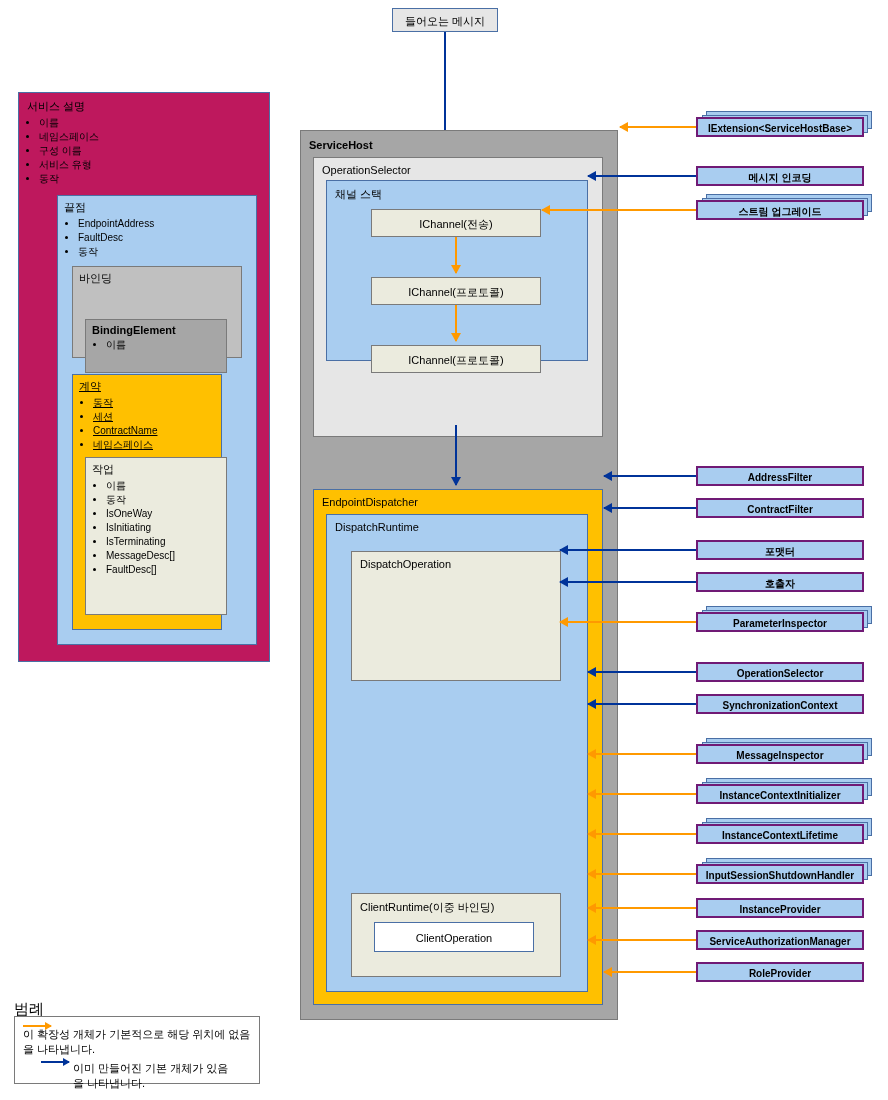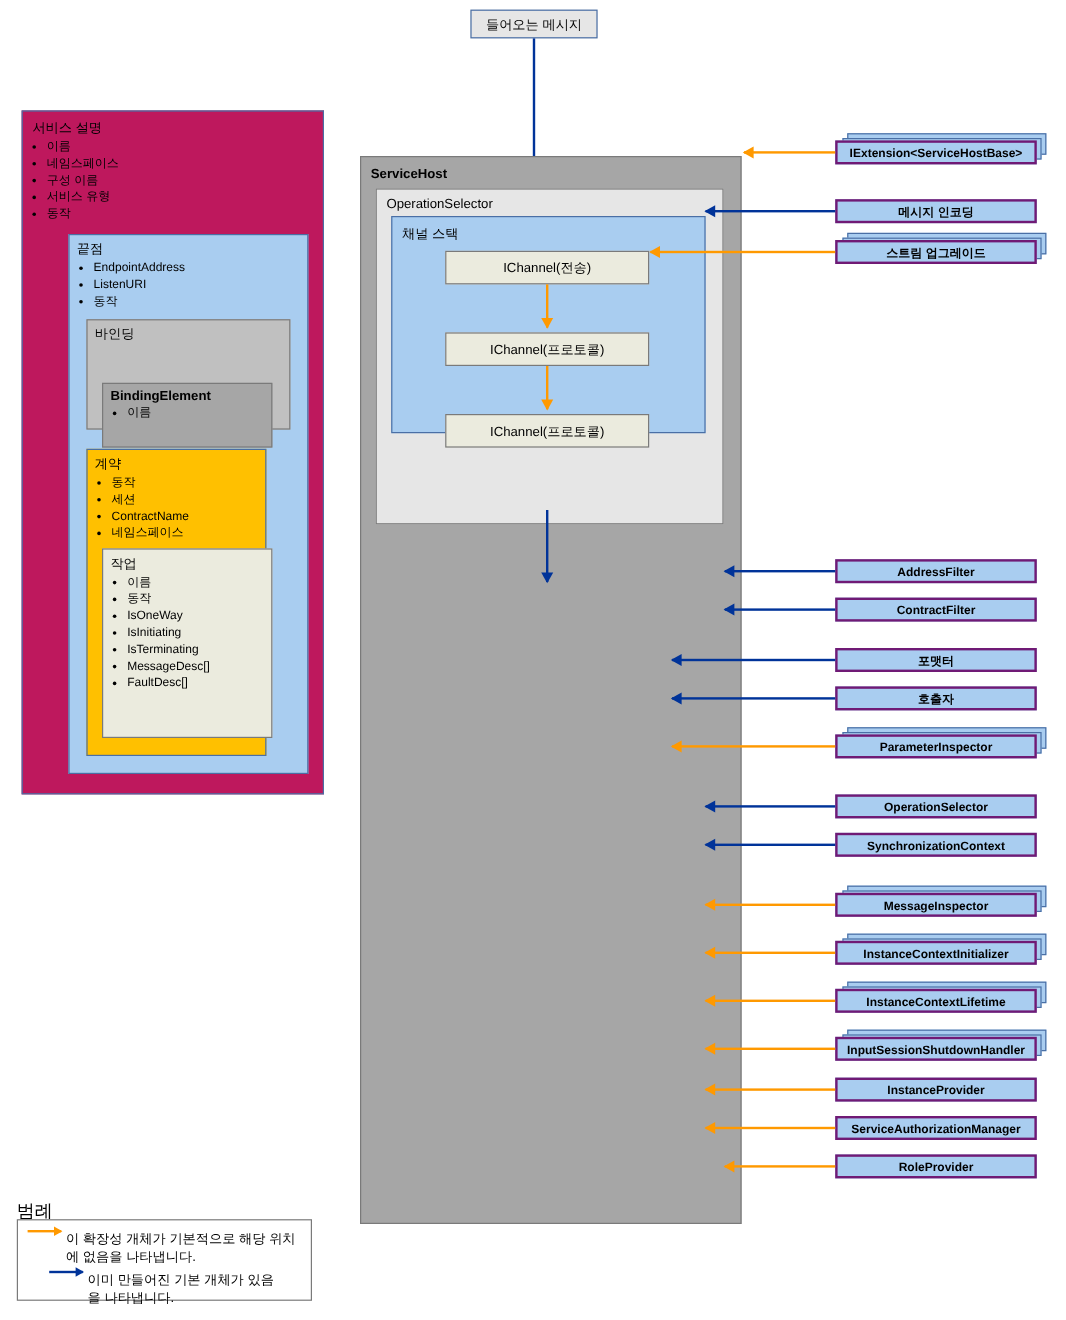--- a/index.html
+++ b/index.html
@@ -138,35 +138,35 @@
     <li>네임스페이스</li>
     <li>구성 이름</li>
     <li>서비스 유형</li>
     <li>동작</li>
   </ul>
 
   <div class="box fill-blue" style="left:38px; top:102px; width:200px; height:450px;">
     <div class="label">끝점</div>
     <ul class="plain">
       <li>EndpointAddress</li>
-      <li>ListenURI</li>
+      <li>FaultDesc</li>
       <li>동작</li>
     </ul>
 
     <div class="box fill-gray" style="left:14px; top:70px; width:170px; height:92px;">
       <div class="label">바인딩</div>
       <div class="box fill-midgray" style="left:12px; top:22px; width:142px; height:54px;">
         <div class="title">BindingElement</div>
         <ul class="plain">
           <li>이름</li>
         </ul>
       </div>
     </div>
 
-    <div class="box fill-yellow" style="left:14px; top:178px; width:150px; height:256px;">
+    <div class="box fill-yellow" style="left:14px; top:178px; width:150px; height:256px;text-decoration:underline;">
       <div class="label">계약</div>
       <ul class="plain">
         <li>동작</li>
         <li>세션</li>
         <li>ContractName</li>
         <li>네임스페이스</li>
       </ul>
 
       <div class="box fill-beige" style="left:12px; top:82px; width:142px; height:158px;">
         <div class="label">작업</div>
@@ -202,20 +202,38 @@
       </div>
       <div class="arrow-v-orange" style="left:128px; top:124px; height:36px;"></div>
       <div class="box fill-beige" style="left:44px; top:164px; width:170px; height:28px; text-align:center; line-height:20px;">
         <span>IChannel(프로토콜)</span>
       </div>
     </div>
   </div>
 
   <div class="arrow-v-blue" style="left:154px; top:294px; height:60px;"></div>
 
+  <div class="box fill-yellow" style="left:12px; top:358px; width:290px; height:516px;">
+    <div class="label" style="margin:2px;">EndpointDispatcher</div>
+
+    <div class="box fill-blue" style="left:12px; top:24px; width:262px; height:478px;">
+      <div class="label" style="margin:2px;">DispatchRuntime</div>
+
+      <div class="box fill-beige" style="left:24px; top:36px; width:210px; height:130px;">
+        <div class="label" style="margin:2px;">DispatchOperation</div>
+      </div>
+
+      <div class="box fill-beige" style="left:24px; top:378px; width:210px; height:84px;">
+        <div class="label" style="margin:2px;">ClientRuntime(이중 바인딩)</div>
+        <div class="box fill-white" style="left:22px; top:28px; width:160px; height:30px; text-align:center; line-height:22px;">
+          <span>ClientOperation</span>
+        </div>
+      </div>
+    </div>
+  </div>
 </div>
 
 <div class="ext stack" style="left:696px; top:117px;"><span>IExtension&lt;ServiceHostBase&gt;</span></div>
 <div class="arrow-h orange" style="left:620px; top:126px; width:76px;"></div>
 
 <div class="ext" style="left:696px; top:166px;"><span>메시지 인코딩</span></div>
 <div class="arrow-h blue" style="left:588px; top:175px; width:108px;"></div>
 
 <div class="ext stack" style="left:696px; top:200px;"><span>스트림 업그레이드</span></div>
 <div class="arrow-h orange" style="left:542px; top:209px; width:154px;"></div>
@@ -248,21 +266,21 @@
 
 <div class="ext" style="left:696px; top:898px;"><span>InstanceProvider</span></div>
 <div class="arrow-h orange" style="left:588px; top:907px; width:108px;"></div>
 <div class="ext" style="left:696px; top:930px;"><span>ServiceAuthorizationManager</span></div>
 <div class="arrow-h orange" style="left:588px; top:939px; width:108px;"></div>
 <div class="ext" style="left:696px; top:962px;"><span>RoleProvider</span></div>
 <div class="arrow-h orange" style="left:604px; top:971px; width:92px;"></div>
 
 <div style="position:absolute; left:14px; top:1000px; font-size:15px;">범례</div>
 <div class="box" style="left:14px; top:1016px; width:246px; height:68px; border-color:#7a7a7a; background:#fff;">
-  <div style="display:flex; align-items:flex-start; margin:4px 2px;">
+  <div style="display:flex; align-items:flex-start; margin:4px 2px;flex-direction:column;">
     <span class="leg-arrow orange"></span>
     <span style="flex:1;">이 확장성 개체가 기본적으로 해당 위치에 없음을 나타냅니다.</span>
   </div>
   <div style="display:flex; align-items:flex-start; margin:4px 20px;">
     <span class="leg-arrow blue"></span>
     <span style="flex:1;">이미 만들어진 기본 개체가 있음을 나타냅니다.</span>
   </div>
 </div>
 
 </body></html>

